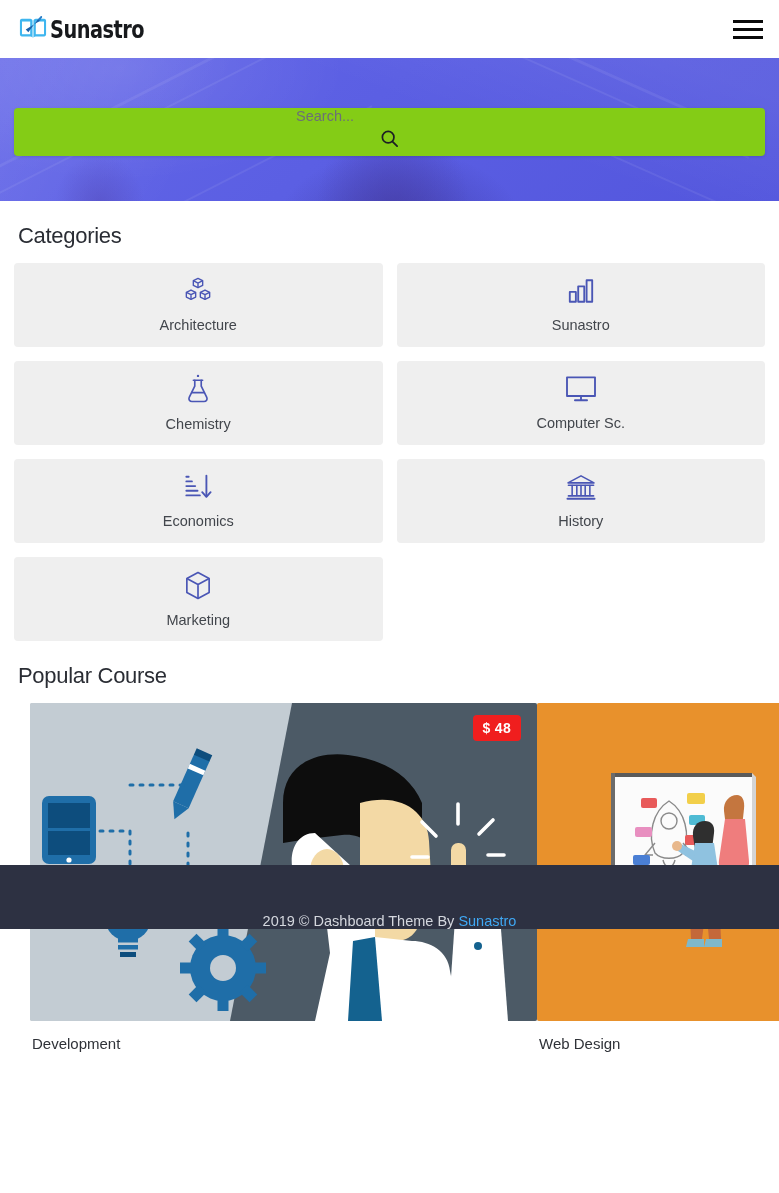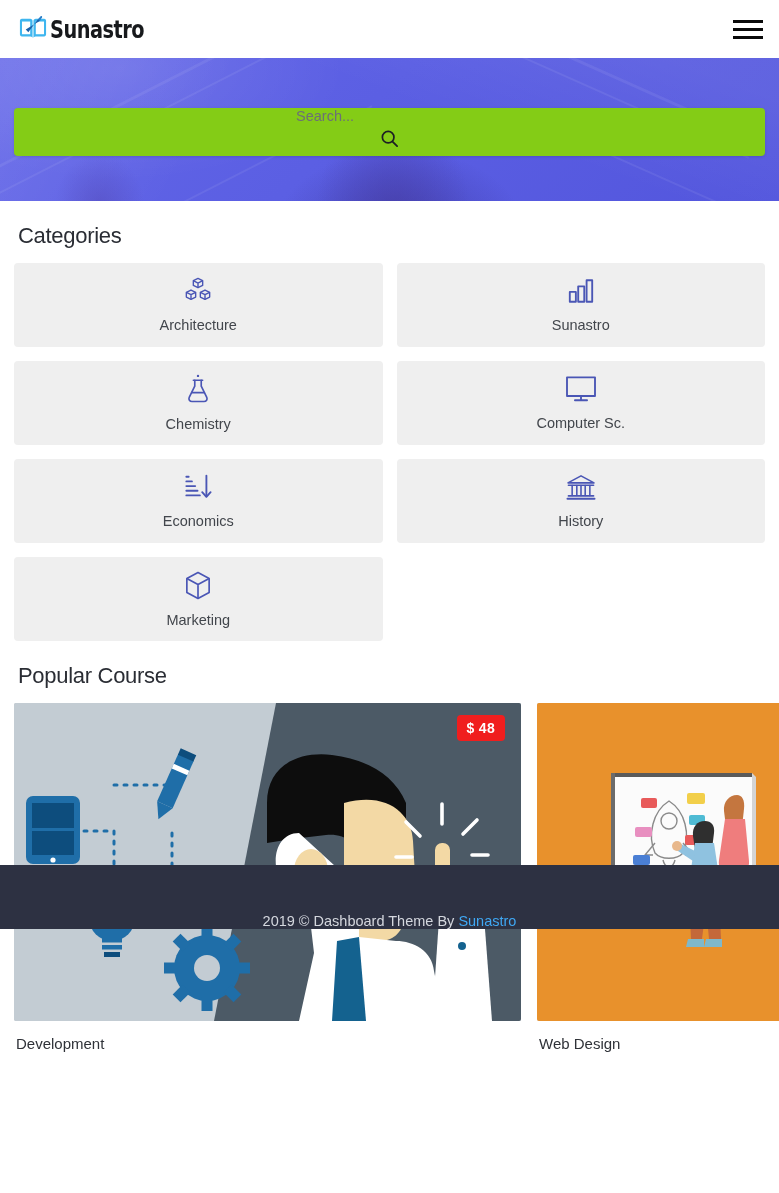--- a/index.html
+++ b/index.html
@@ -144,22 +144,21 @@
   }
   .cat-icon { display: block; }
   .cat-label {
     font-size: 14.5px;
     color: #42464c;
   }
 
   
   .course-row {
     display: flex;
-    gap: 16px;
-    margin-left: 0;
+    margin-left: 16px;
   }
   .course-card {
     width: 507px;
     flex: 0 0 507px;
     position: relative;
   }
   .course-thumb {
     width: 100%;
     height: 318px;
     position: relative;

